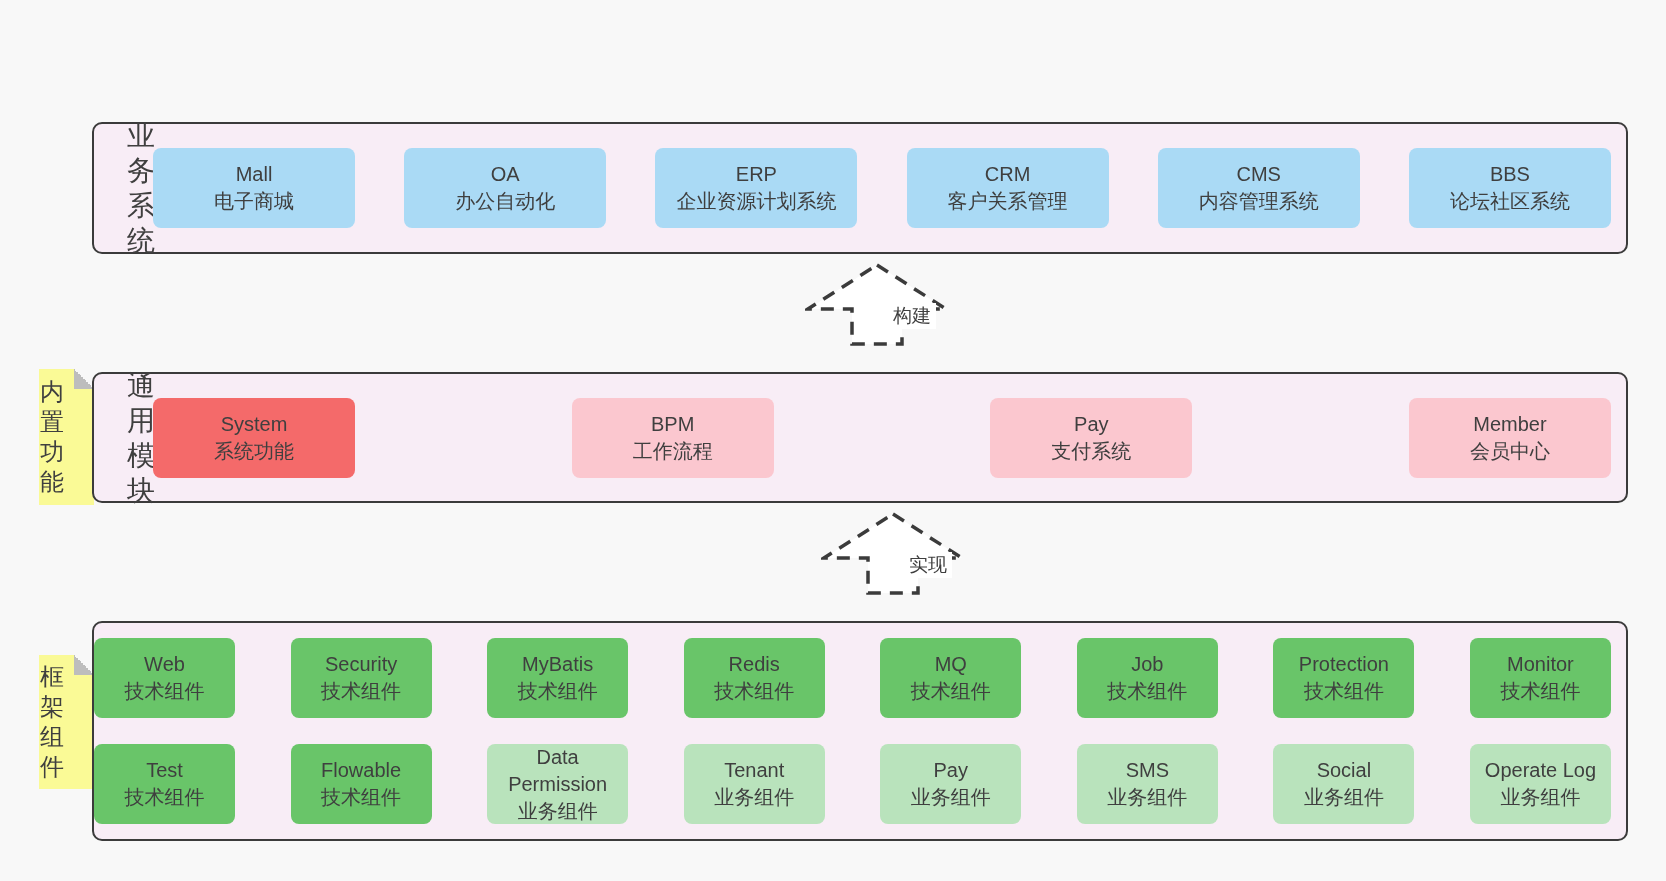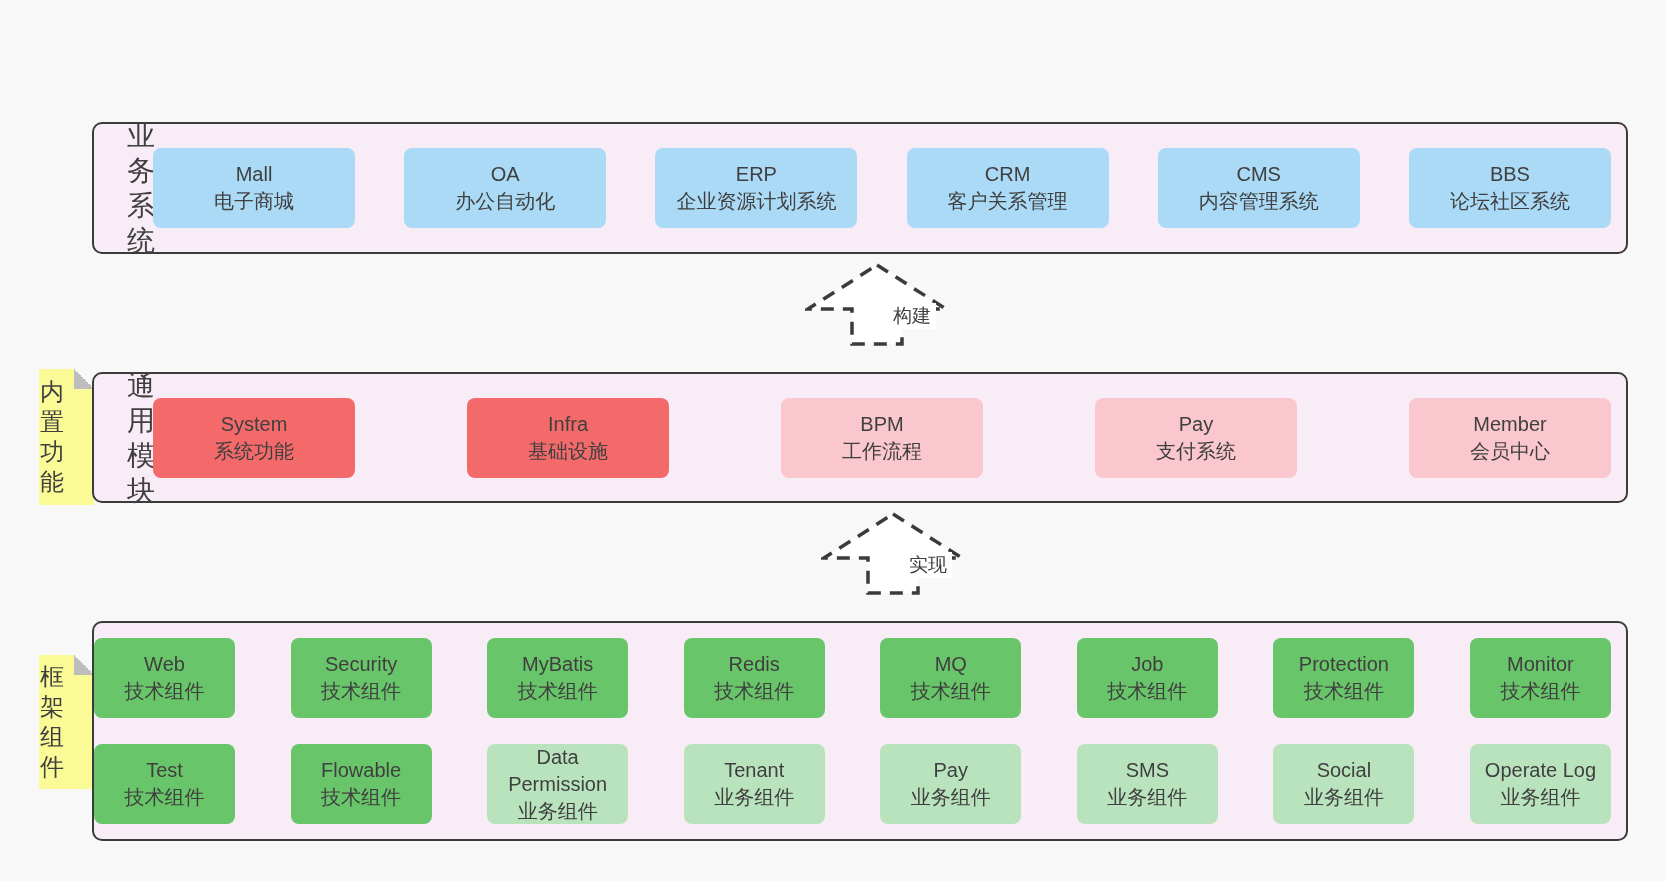--- a/index.html
+++ b/index.html
@@ -101,24 +101,20 @@
 </div>
 <div class="panel" id="panel-modules">
   <div class="v-label">
     <span>通用模块</span>
   </div>
   <div class="boxes">
     <div class="box w6 red">
       <span>System</span>
       <span>系统功能</span>
     </div>
-    <div class="box w6 red">
-      <span>Infra</span>
-      <span>基础设施</span>
-    </div>
     <div class="box w6 pink">
       <span>BPM</span>
       <span>工作流程</span>
     </div>
     <div class="box w6 pink">
       <span>Pay</span>
       <span>支付系统</span>
     </div>
     <div class="box w6 pink">
       <span>Member</span>

